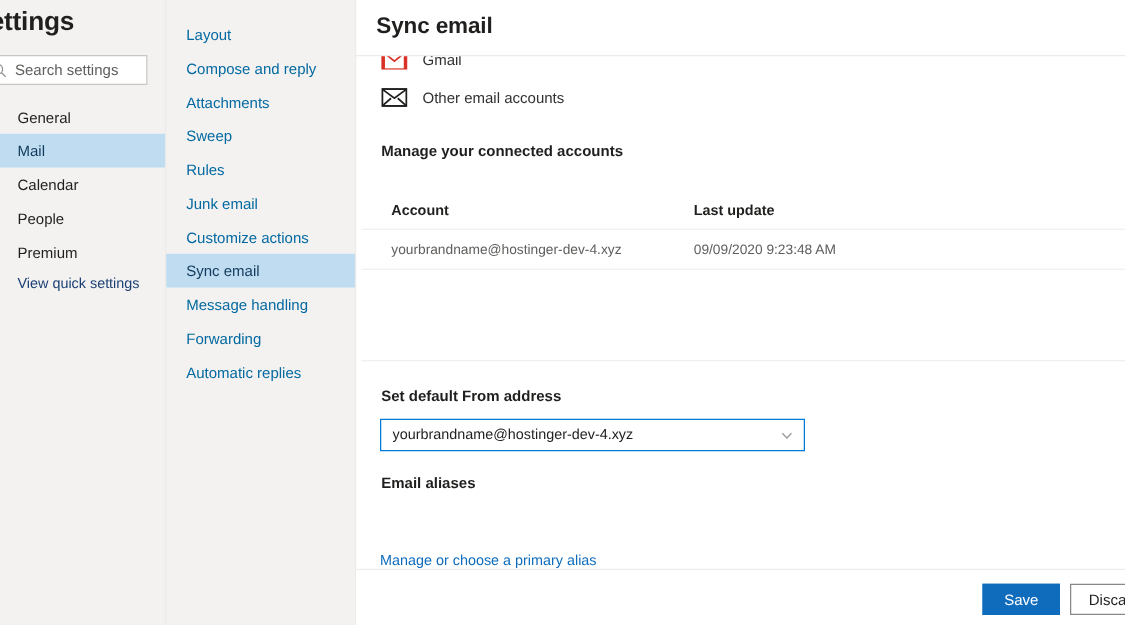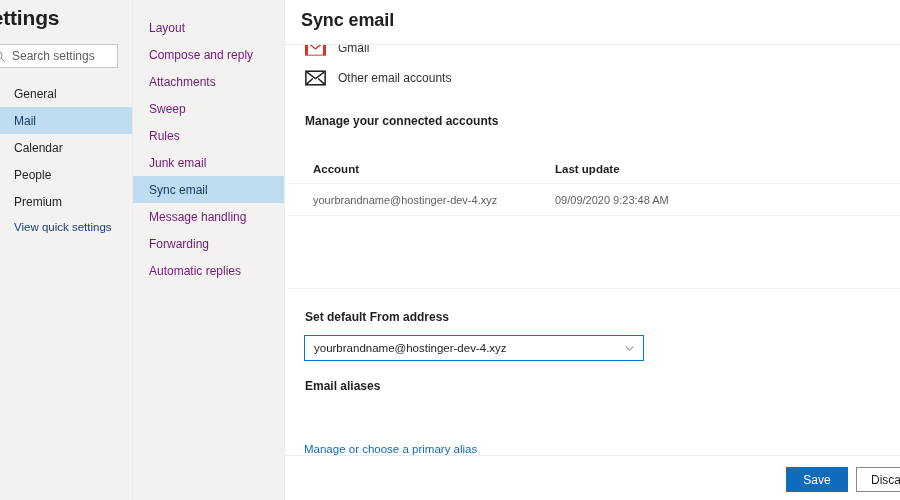--- a/index.html
+++ b/index.html
@@ -124,21 +124,21 @@
   }
 
   .subnav-list { position: absolute; left: 0; top: 14px; width: 152px; }
 
   .subnav-item {
     height: 27px;
     display: flex;
     align-items: center;
     padding-left: 16px;
     font-size: 12px;
-    color: #701a75;
+    color: #0369a1;
     cursor: pointer;
     user-select: none;
     white-space: nowrap;
   }
   .subnav-item.selected {
     background: #bfdcf0;
     color: #103a5d;
   }
 
   
@@ -404,20 +404,23 @@
         <span>Attachments</span>
       </div>
       <div class="subnav-item">
         <span>Sweep</span>
       </div>
       <div class="subnav-item">
         <span>Rules</span>
       </div>
       <div class="subnav-item">
         <span>Junk email</span>
+      </div>
+      <div class="subnav-item">
+        <span>Customize actions</span>
       </div>
       <div class="subnav-item selected">
         <span>Sync email</span>
       </div>
       <div class="subnav-item">
         <span>Message handling</span>
       </div>
       <div class="subnav-item">
         <span>Forwarding</span>
       </div>

